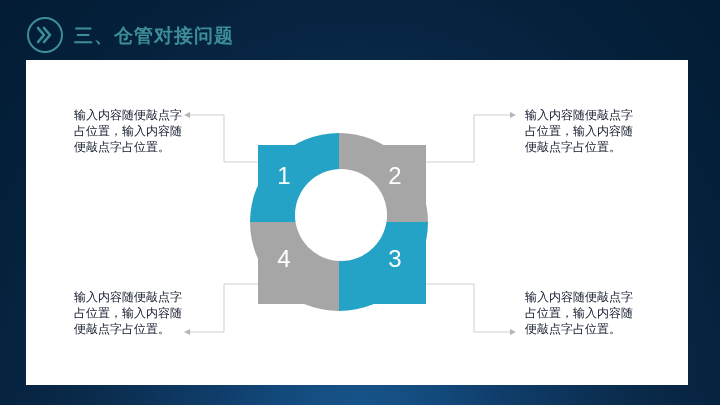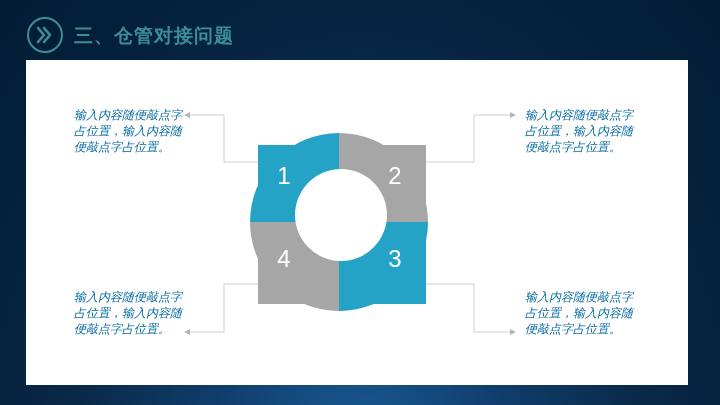--- a/index.html
+++ b/index.html
@@ -20,21 +20,21 @@
       font-size: 19px; font-weight: bold; color: #3e8e9a; letter-spacing: 1px;
       line-height: 26px; white-space: nowrap;
     }
     .panel {
       position: absolute; left: 26px; top: 60px; width: 662px; height: 325px;
       background: #ffffff;
     }
     .diagram { position: absolute; left: 0; top: 0; width: 720px; height: 405px; }
     .textblock {
       position: absolute; width: 110px;
-      font-size: 12px; line-height: 16px; color: #0369a1; font-style: italic;
+      font-size: 12px; line-height: 16px; color: #0f172a;
     }
     .tb-1 { left: 74px; top: 107px; }
     .tb-2 { left: 525px; top: 107px; }
     .tb-3 { left: 525px; top: 289px; }
     .tb-4 { left: 74px; top: 289px; }
     .seg-label {
       position: absolute; font-family: "Liberation Sans", sans-serif;
       font-size: 24px; color: #ffffff; line-height: 28px; width: 30px; text-align: center;
     }
     .lbl-1 { left: 269px; top: 162px; }

